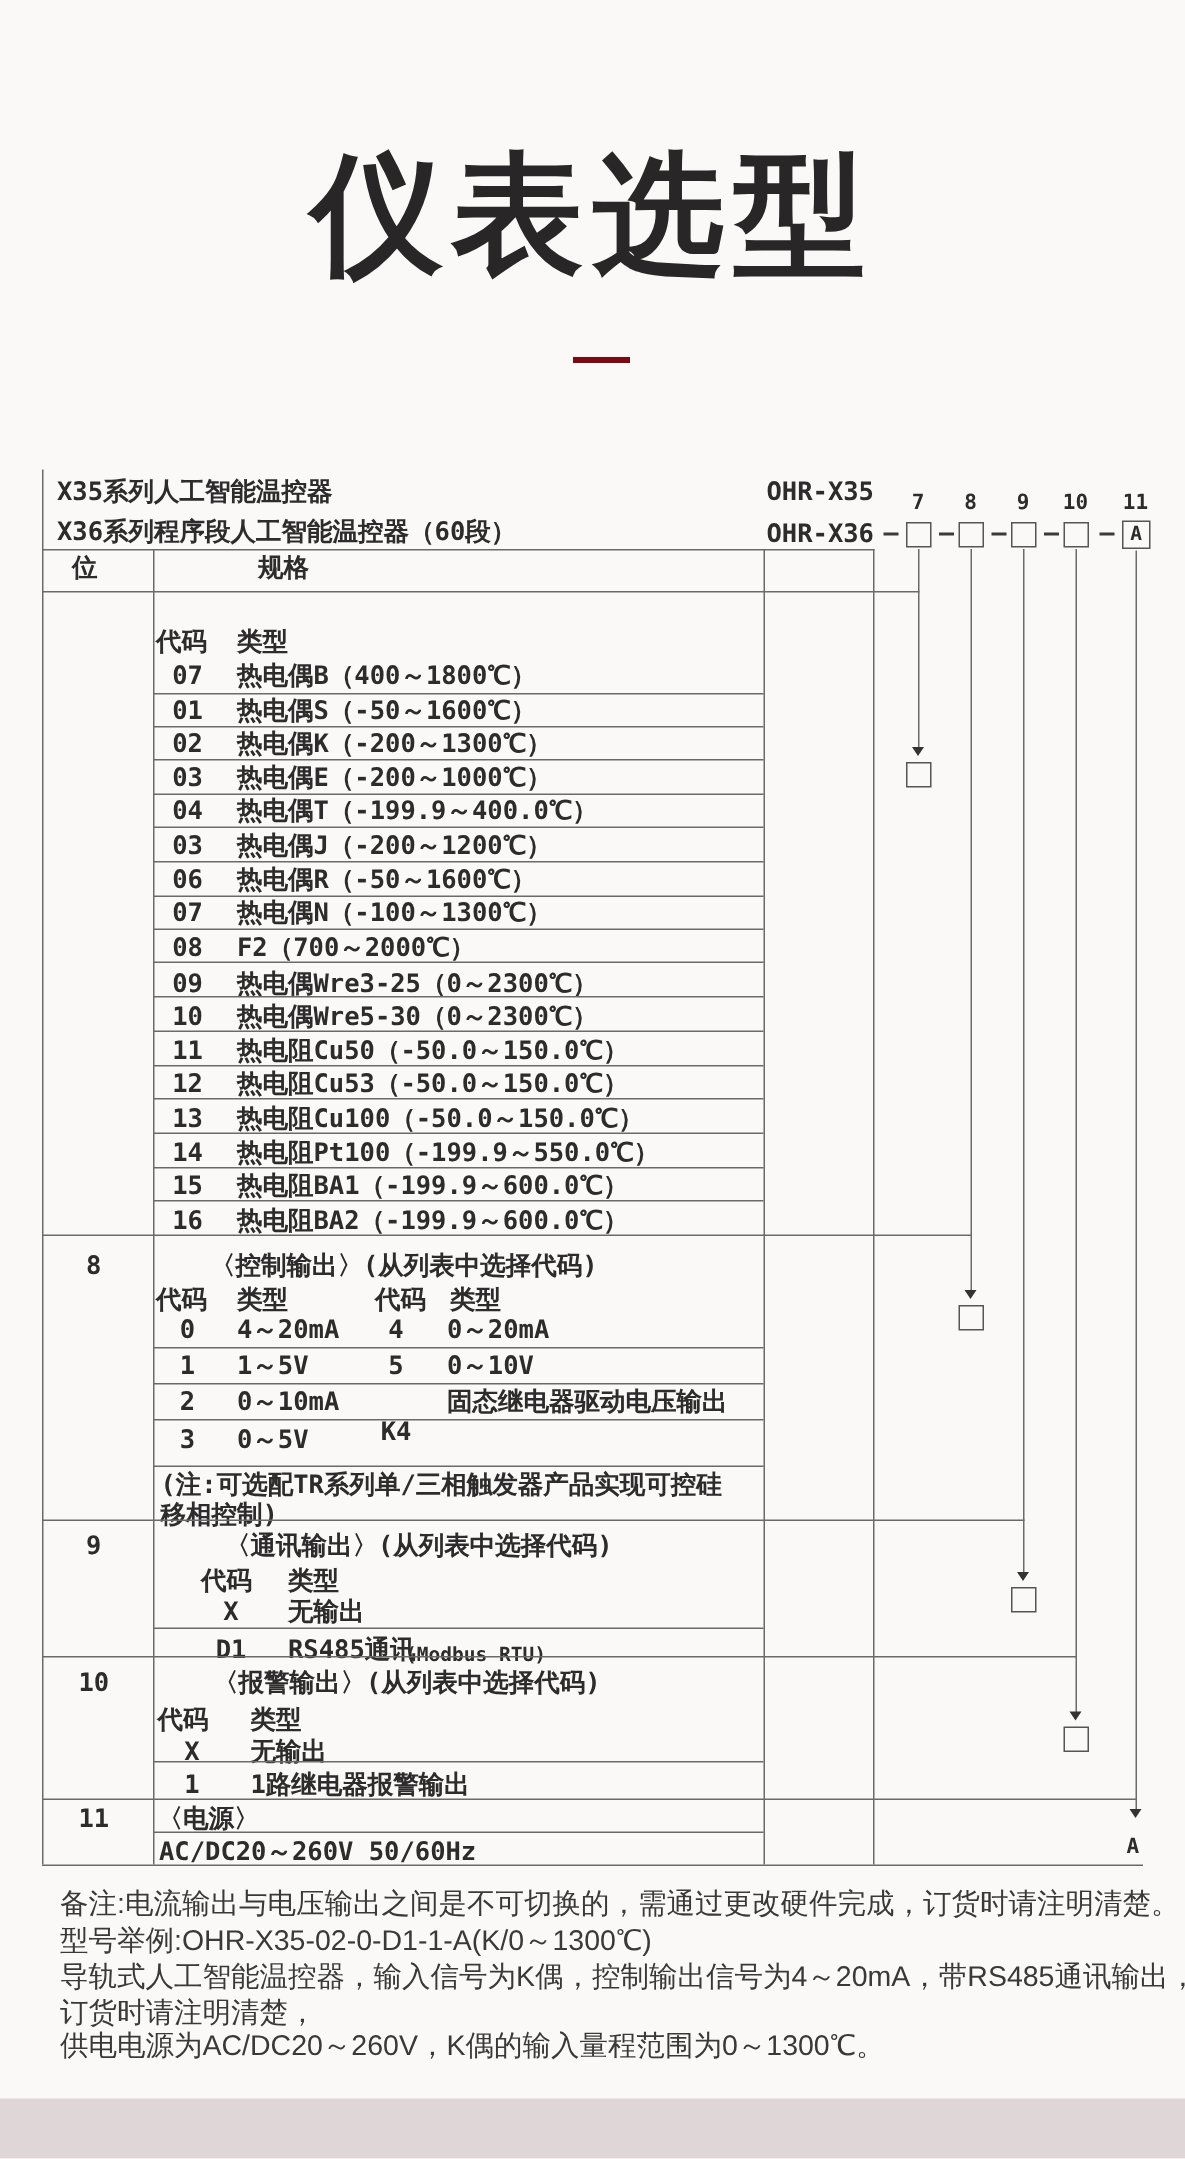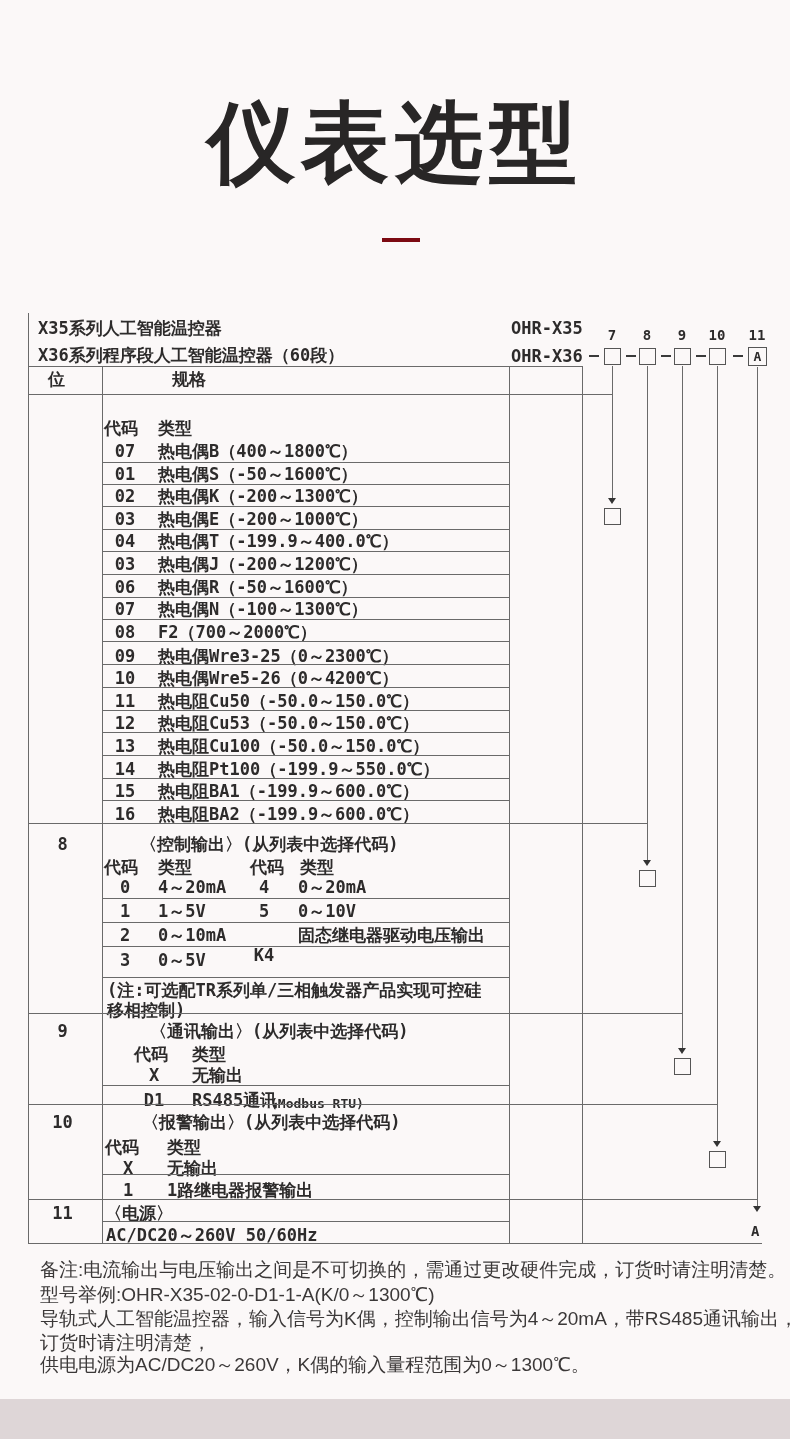--- a/index.html
+++ b/index.html
@@ -108,21 +108,21 @@
 <div class="t" style="left:158px;top:554px">热电偶J（-200～1200℃）</div>
 <div class="t c" style="left:104px;top:577px">06</div>
 <div class="t" style="left:158px;top:577px">热电偶R（-50～1600℃）</div>
 <div class="t c" style="left:104px;top:599px">07</div>
 <div class="t" style="left:158px;top:599px">热电偶N（-100～1300℃）</div>
 <div class="t c" style="left:104px;top:622px">08</div>
 <div class="t" style="left:158px;top:622px">F2（700～2000℃）</div>
 <div class="t c" style="left:104px;top:646px">09</div>
 <div class="t" style="left:158px;top:646px">热电偶Wre3-25（0～2300℃）</div>
 <div class="t c" style="left:104px;top:668px">10</div>
-<div class="t" style="left:158px;top:668px">热电偶Wre5-26（0～4200℃）</div>
+<div class="t" style="left:158px;top:668px">热电偶Wre5-30（0～2300℃）</div>
 <div class="t c" style="left:104px;top:691px">11</div>
 <div class="t" style="left:158px;top:691px">热电阻Cu50（-50.0～150.0℃）</div>
 <div class="t c" style="left:104px;top:713px">12</div>
 <div class="t" style="left:158px;top:713px">热电阻Cu53（-50.0～150.0℃）</div>
 <div class="t c" style="left:104px;top:736px">13</div>
 <div class="t" style="left:158px;top:736px">热电阻Cu100（-50.0～150.0℃）</div>
 <div class="t c" style="left:104px;top:759px">14</div>
 <div class="t" style="left:158px;top:759px">热电阻Pt100（-199.9～550.0℃）</div>
 <div class="t c" style="left:104px;top:781px">15</div>
 <div class="t" style="left:158px;top:781px">热电阻BA1（-199.9～600.0℃）</div>

